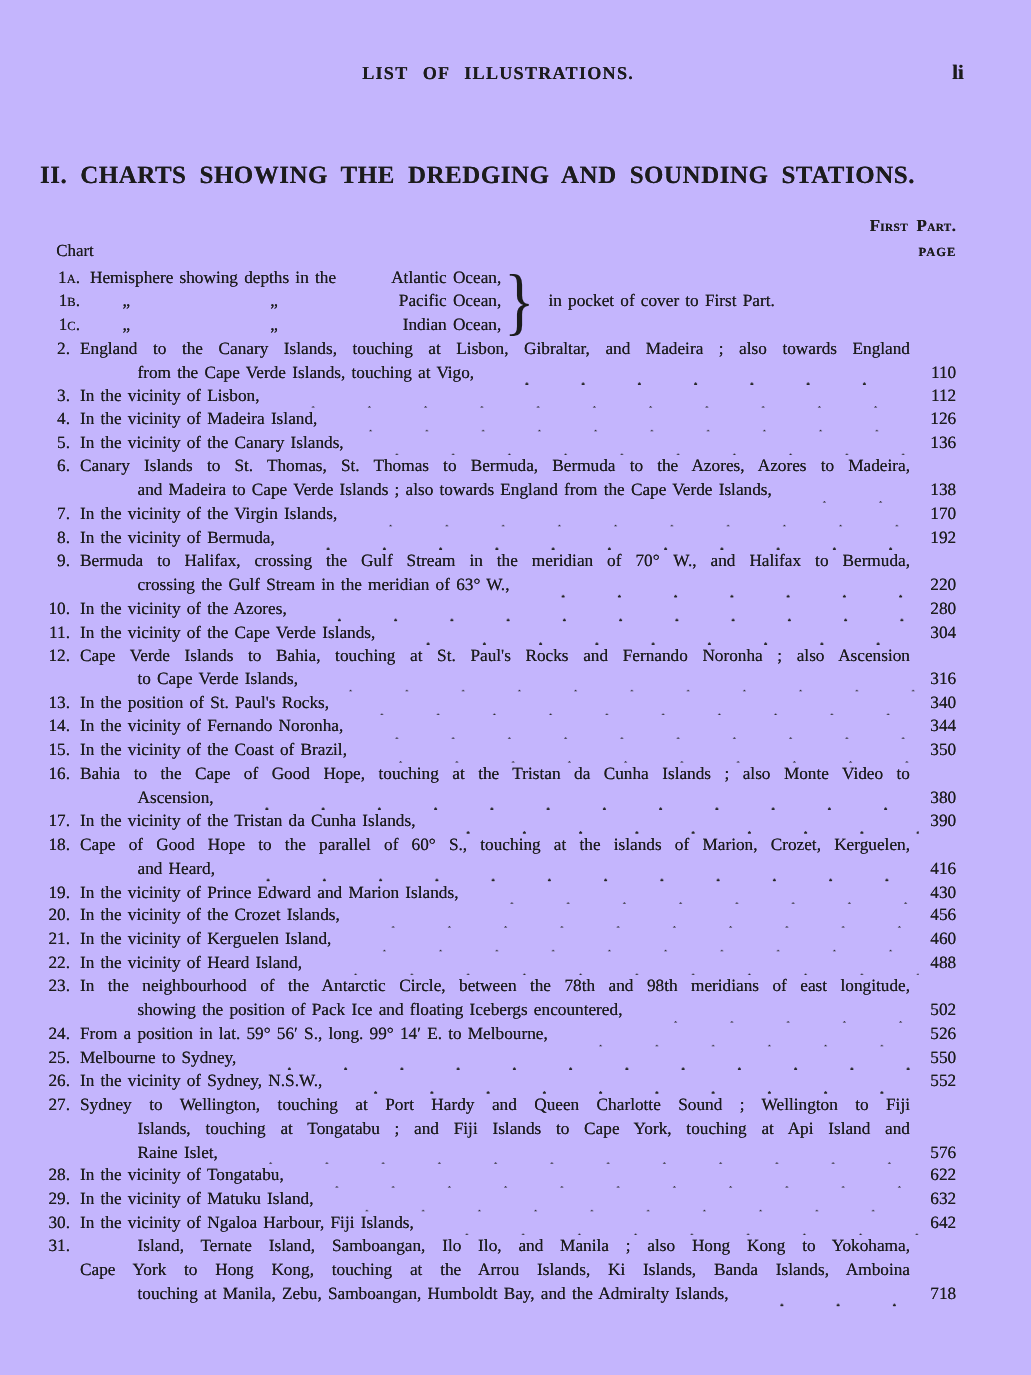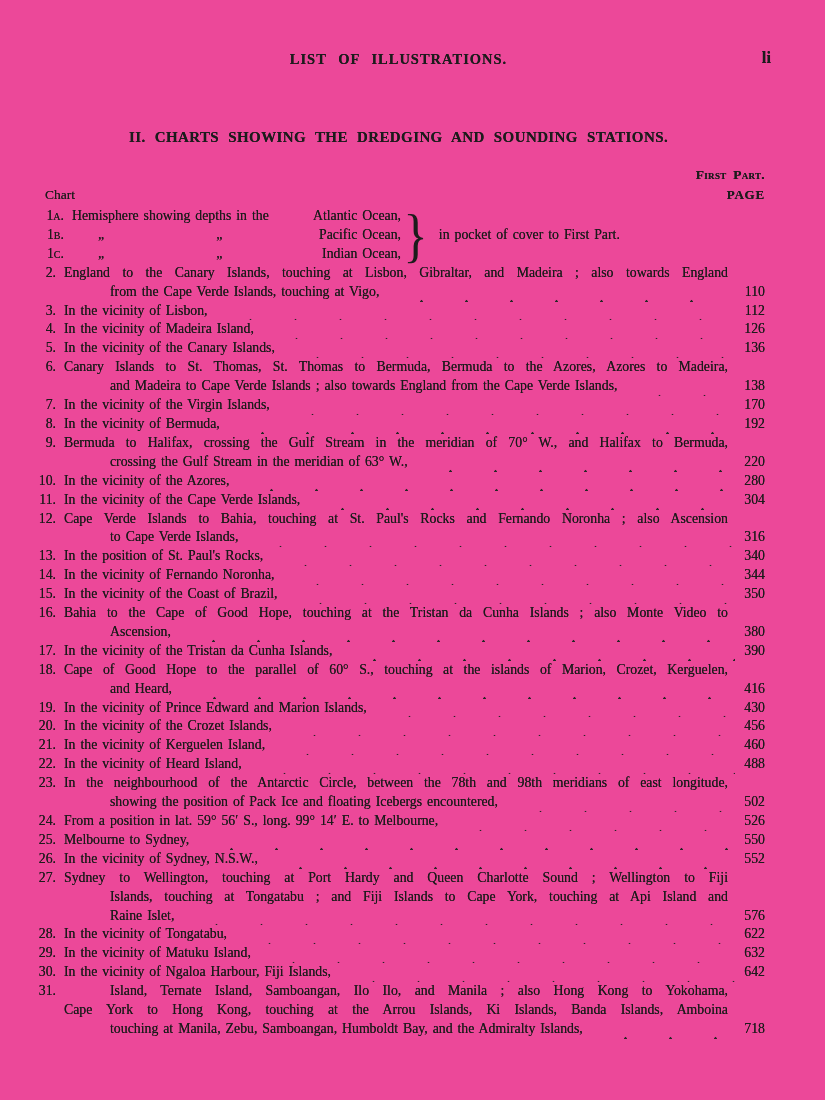--- a/index.html
+++ b/index.html
@@ -4,61 +4,60 @@
 <style>
   html,body { margin:0; padding:0; }
   body {
     background:#e9e9e9;
     font-family:"Liberation Serif","DejaVu Serif",serif;
   }
   .page {
     position:relative;
     width:825px; height:1100px;
     margin:0 auto;
-    background:#ec4899;
+    background:#c4b5fd;
     color:#1c1c1c;
     box-sizing:border-box;
     padding:50px 60px 0 32px;
     overflow:hidden;
     text-shadow:0 0 0.5px rgba(20,20,20,0.85);
   }
   
   .running-head { position:relative; height:22px; text-align:center; }
   .running-title {
     display:inline-block;
     font-size:14.5px; font-weight:bold;
     letter-spacing:1px; word-spacing:7px;
   }
   .folio {
     position:absolute; right:-6px; top:-2px;
     font-size:16.5px; font-weight:bold;
   }
   
   .section-title {
     margin:57px 0 0 0;
-    text-align:center;
-    font-size:15px; font-weight:bold;
+    font-size:20px; font-weight:bold;
     letter-spacing:0.4px; word-spacing:5px;
   }
   .part-heading {
     margin:21px 0 0 0;
     text-align:right;
     font-size:13.5px; font-weight:bold;
     font-variant:small-caps;
     letter-spacing:0.3px; word-spacing:3px;
   }
   
   .col-labels {
     margin-top:4px;
     display:flex; justify-content:space-between; align-items:baseline;
     padding-left:13px;
     height:19px;
   }
   .chart-label { font-size:13.5px; }
-  .page-label { font-size:13px; font-weight:bold; letter-spacing:0.8px; }
+  .page-label { font-size:10px; font-weight:bold; letter-spacing:0.8px; }
 
   
   .list { margin-top:1px; font-size:13.8px; line-height:18.9px; word-spacing:1.5px; }
   .num {
     flex:none; width:24px;
     text-align:right;
     font-variant:small-caps;
   }
   .body { flex:1; margin-left:8px; min-width:0; }
 

